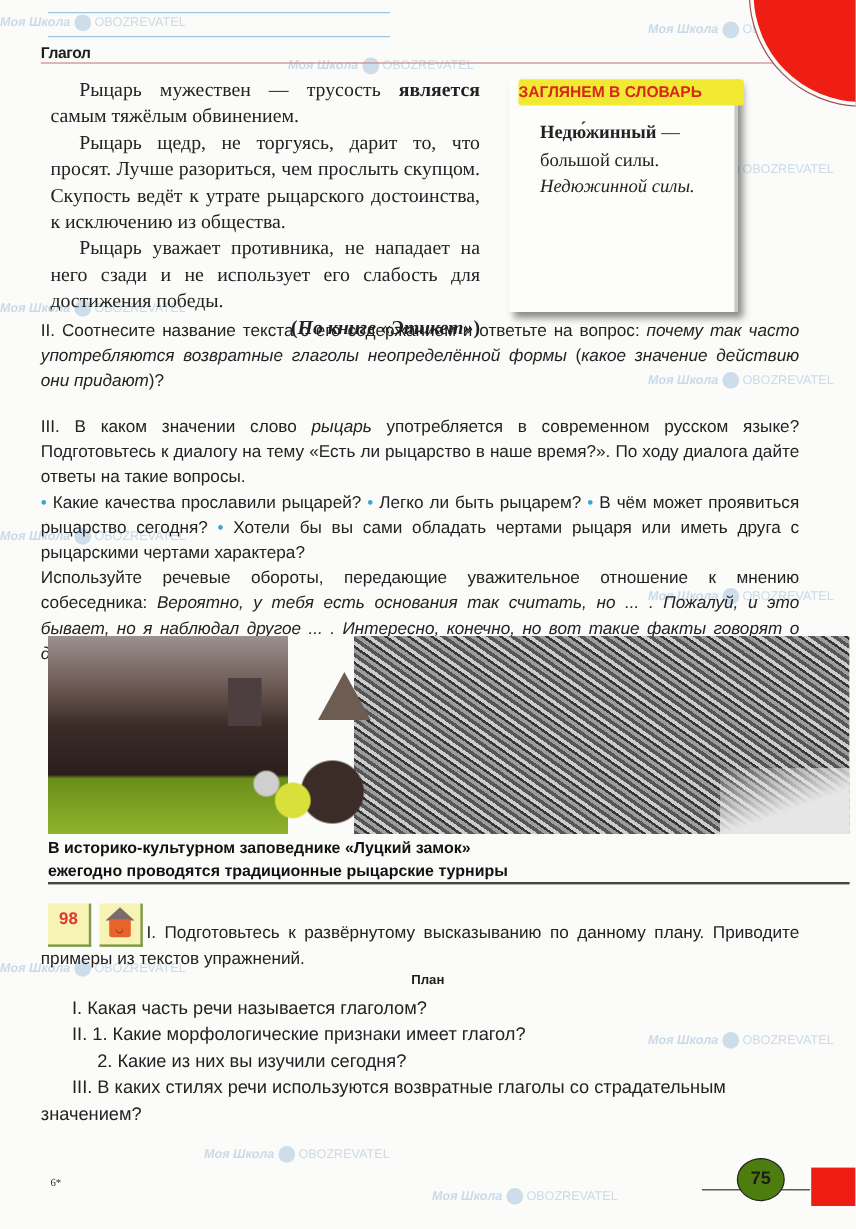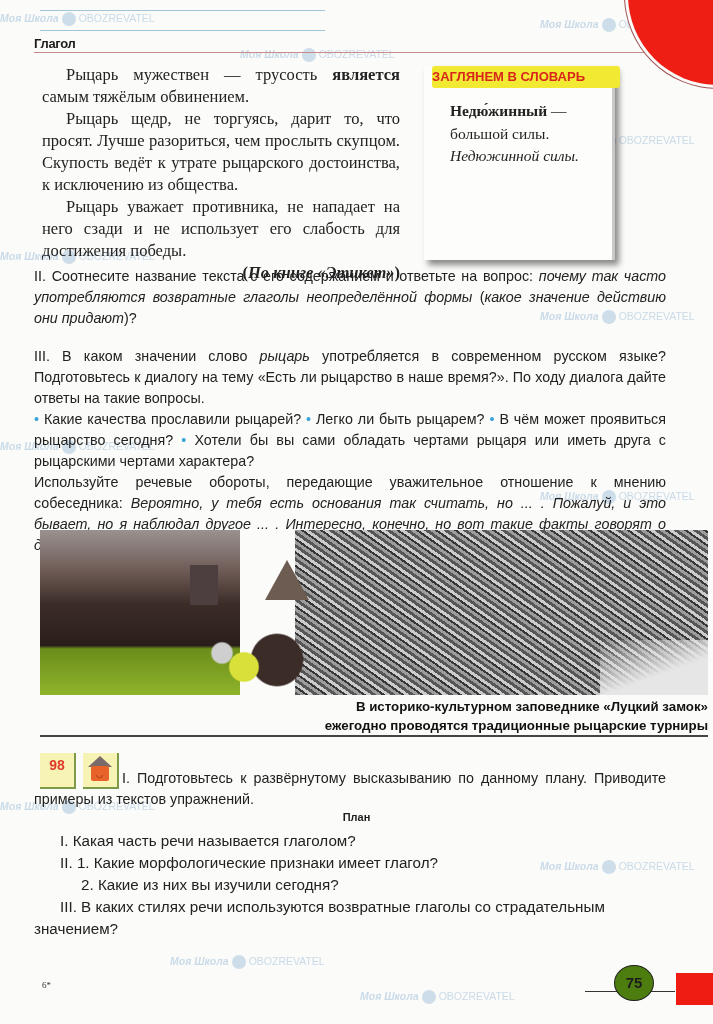--- a/index.html
+++ b/index.html
@@ -43,21 +43,21 @@
   .ph-left { position:absolute; left:0; top:0; width:200px; height:165px;
      background:linear-gradient(180deg,#9a9190 0%,#6e5a55 25%,#3b2c28 45%,#2a1e1b 70%,#6b8d1a 72%,#8fb42b 100%); }
   .ph-tower { position:absolute; left:150px; top:35px; width:28px; height:40px; background:#4d3f40; }
   .ph-knights { position:absolute; left:160px; top:95px; width:110px; height:70px;
      background:radial-gradient(circle at 40% 60%,#d9e03a 0 18%,transparent 20%),radial-gradient(circle at 70% 50%,#3b2c28 0 30%,transparent 32%),radial-gradient(circle at 20% 40%,#cfcfcf 0 10%,transparent 12%); }
   .ph-right { position:absolute; left:255px; top:0; width:413px; height:165px;
      background:repeating-linear-gradient(35deg,#5a5a5a 0 3px,#9a9a9a 3px 6px,#3d3d3d 6px 8px,#c5c5c5 8px 11px);
      filter:contrast(1.1); }
   .ph-right-fade { position:absolute; left:560px; top:110px; width:110px; height:55px; background:linear-gradient(160deg,transparent 0,#e6e6e6 60%); }
   .ph-spire1 { position:absolute; left:225px; top:30px; width:0; height:0; border-left:22px solid transparent; border-right:22px solid transparent; border-bottom:40px solid #6d5c52; }
-  .caption { left:40px; top:697px; width:668px; text-align:right; font-family:"Liberation Sans", sans-serif; font-weight:bold; font-size:13.3px; line-height:19px; color:#111; }
+  .caption { left:40px; top:697px; width:668px; text-align:left; font-family:"Liberation Sans", sans-serif; font-weight:bold; font-size:13.3px; line-height:19px; color:#111; }
   .cap-rule { left:40px; top:735px; width:668px; height:2px; background:#444; }
 
   
   .ex-num { left:40px; top:753px; width:34px; height:34px; background:#f6f3b4; border-bottom:2px solid #7d9a4a; border-right:2px solid #7d9a4a;
             color:#e0392b; font-weight:bold; font-size:14px; line-height:24px; text-align:center; font-family:"Liberation Sans", sans-serif; }
   .ex-icon { left:83px; top:753px; width:34px; height:34px; background:#f6f3b4; border-bottom:2px solid #7d9a4a; border-right:2px solid #7d9a4a; }
   .house-roof { position:absolute; left:5px; top:3px; width:0; height:0; border-left:12px solid transparent; border-right:12px solid transparent; border-bottom:11px solid #7a6a6a; }
   .house-body { position:absolute; left:8px; top:13px; width:18px; height:15px; background:#e8632a; border-radius:2px; }
   .house-face { position:absolute; left:13px; top:18px; font-size:8px; color:#5a1a0a; line-height:8px; }
   .plan-title { left:0; top:811px; width:713px; text-align:center; font-weight:bold; font-size:11px; }

